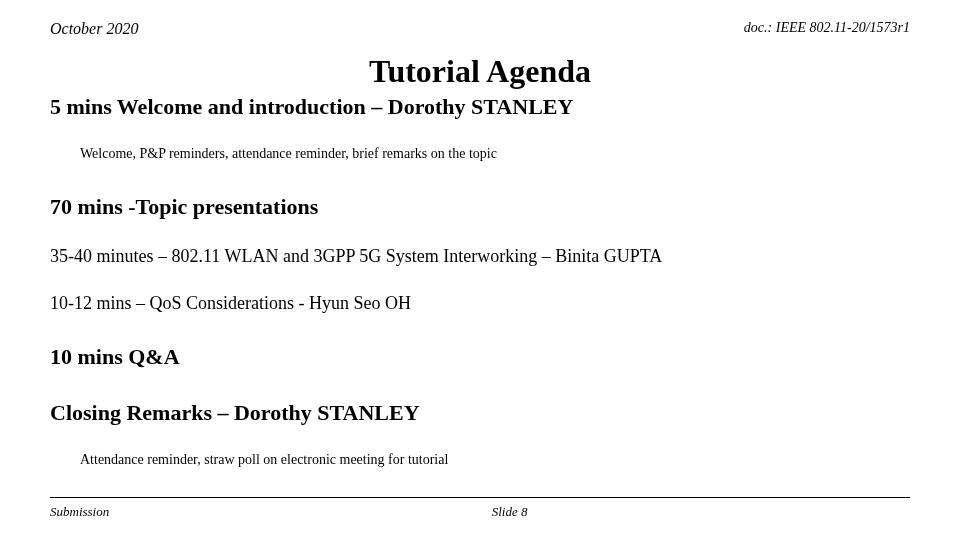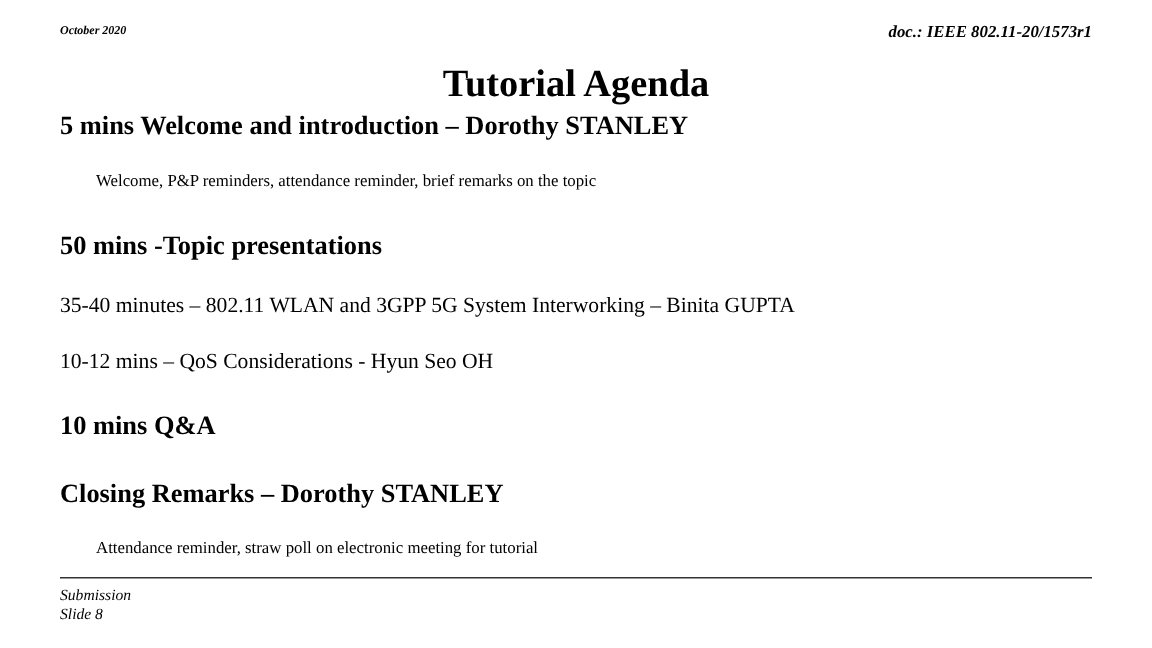--- a/index.html
+++ b/index.html
@@ -26,28 +26,28 @@
     }
 
     .header {
       display: flex;
       justify-content: space-between;
       align-items: flex-start;
       margin-bottom: 10px;
     }
 
     .header-left {
-      font-size: 10px;
-      font-weight: bold;
+      font-size: 16px;
+      font-weight: normal;
       font-style: italic;
     }
 
     .header-right {
       font-size: 14px;
-      font-weight: bold;
+      font-weight: normal;
       font-style: italic;
     }
 
     .title {
       text-align: center;
       font-size: 32px;
       font-weight: bold;
       margin-top: 5px;
     }
 
@@ -74,24 +74,23 @@
     .section-subtext-bold {
       font-size: 18px;
       font-weight: normal;
       margin-bottom: 2px;
     }
 
     .footer {
       border-top: 1px solid #000;
       display: flex;
       justify-content: space-between;
-      align-items: flex-start;
+      align-items: center;
       padding-top: 6px;
       margin-top: auto;
-      flex-direction: column;
     }
 
     .footer-left, .footer-center, .footer-right {
       font-size: 13px;
       font-style: italic;
     }
 
     .footer-center {
       text-align: center;
     }
@@ -104,21 +103,21 @@
   <div class="header">
     <span class="header-left">October 2020</span>
     <span class="header-right">doc.: IEEE 802.11-20/1573r1</span>
   </div>
 
   <div class="title">Tutorial Agenda</div>
 
   <div class="content" id="content-area">
   <div class="section-heading">5 mins Welcome and introduction – Dorothy STANLEY</div>
       <div class="section-subtext">Welcome, P&amp;P reminders, attendance reminder, brief remarks on the topic</div>
-      <div class="section-heading">50 mins -Topic presentations</div>
+      <div class="section-heading">70 mins -Topic presentations</div>
       <div class="section-subtext-bold">35-40 minutes – 802.11 WLAN and 3GPP 5G System Interworking – Binita GUPTA</div>
       <div class="section-subtext-bold">10-12 mins – QoS Considerations - Hyun Seo OH</div>
       <div class="section-heading">10 mins Q&amp;A</div>
       <div class="section-heading">Closing Remarks – Dorothy STANLEY</div>
       <div class="section-subtext">Attendance reminder, straw poll on electronic meeting for tutorial</div>
     </div>
 
   <div class="footer">
     <span class="footer-left">Submission</span>
     <span class="footer-center">Slide 8</span>

